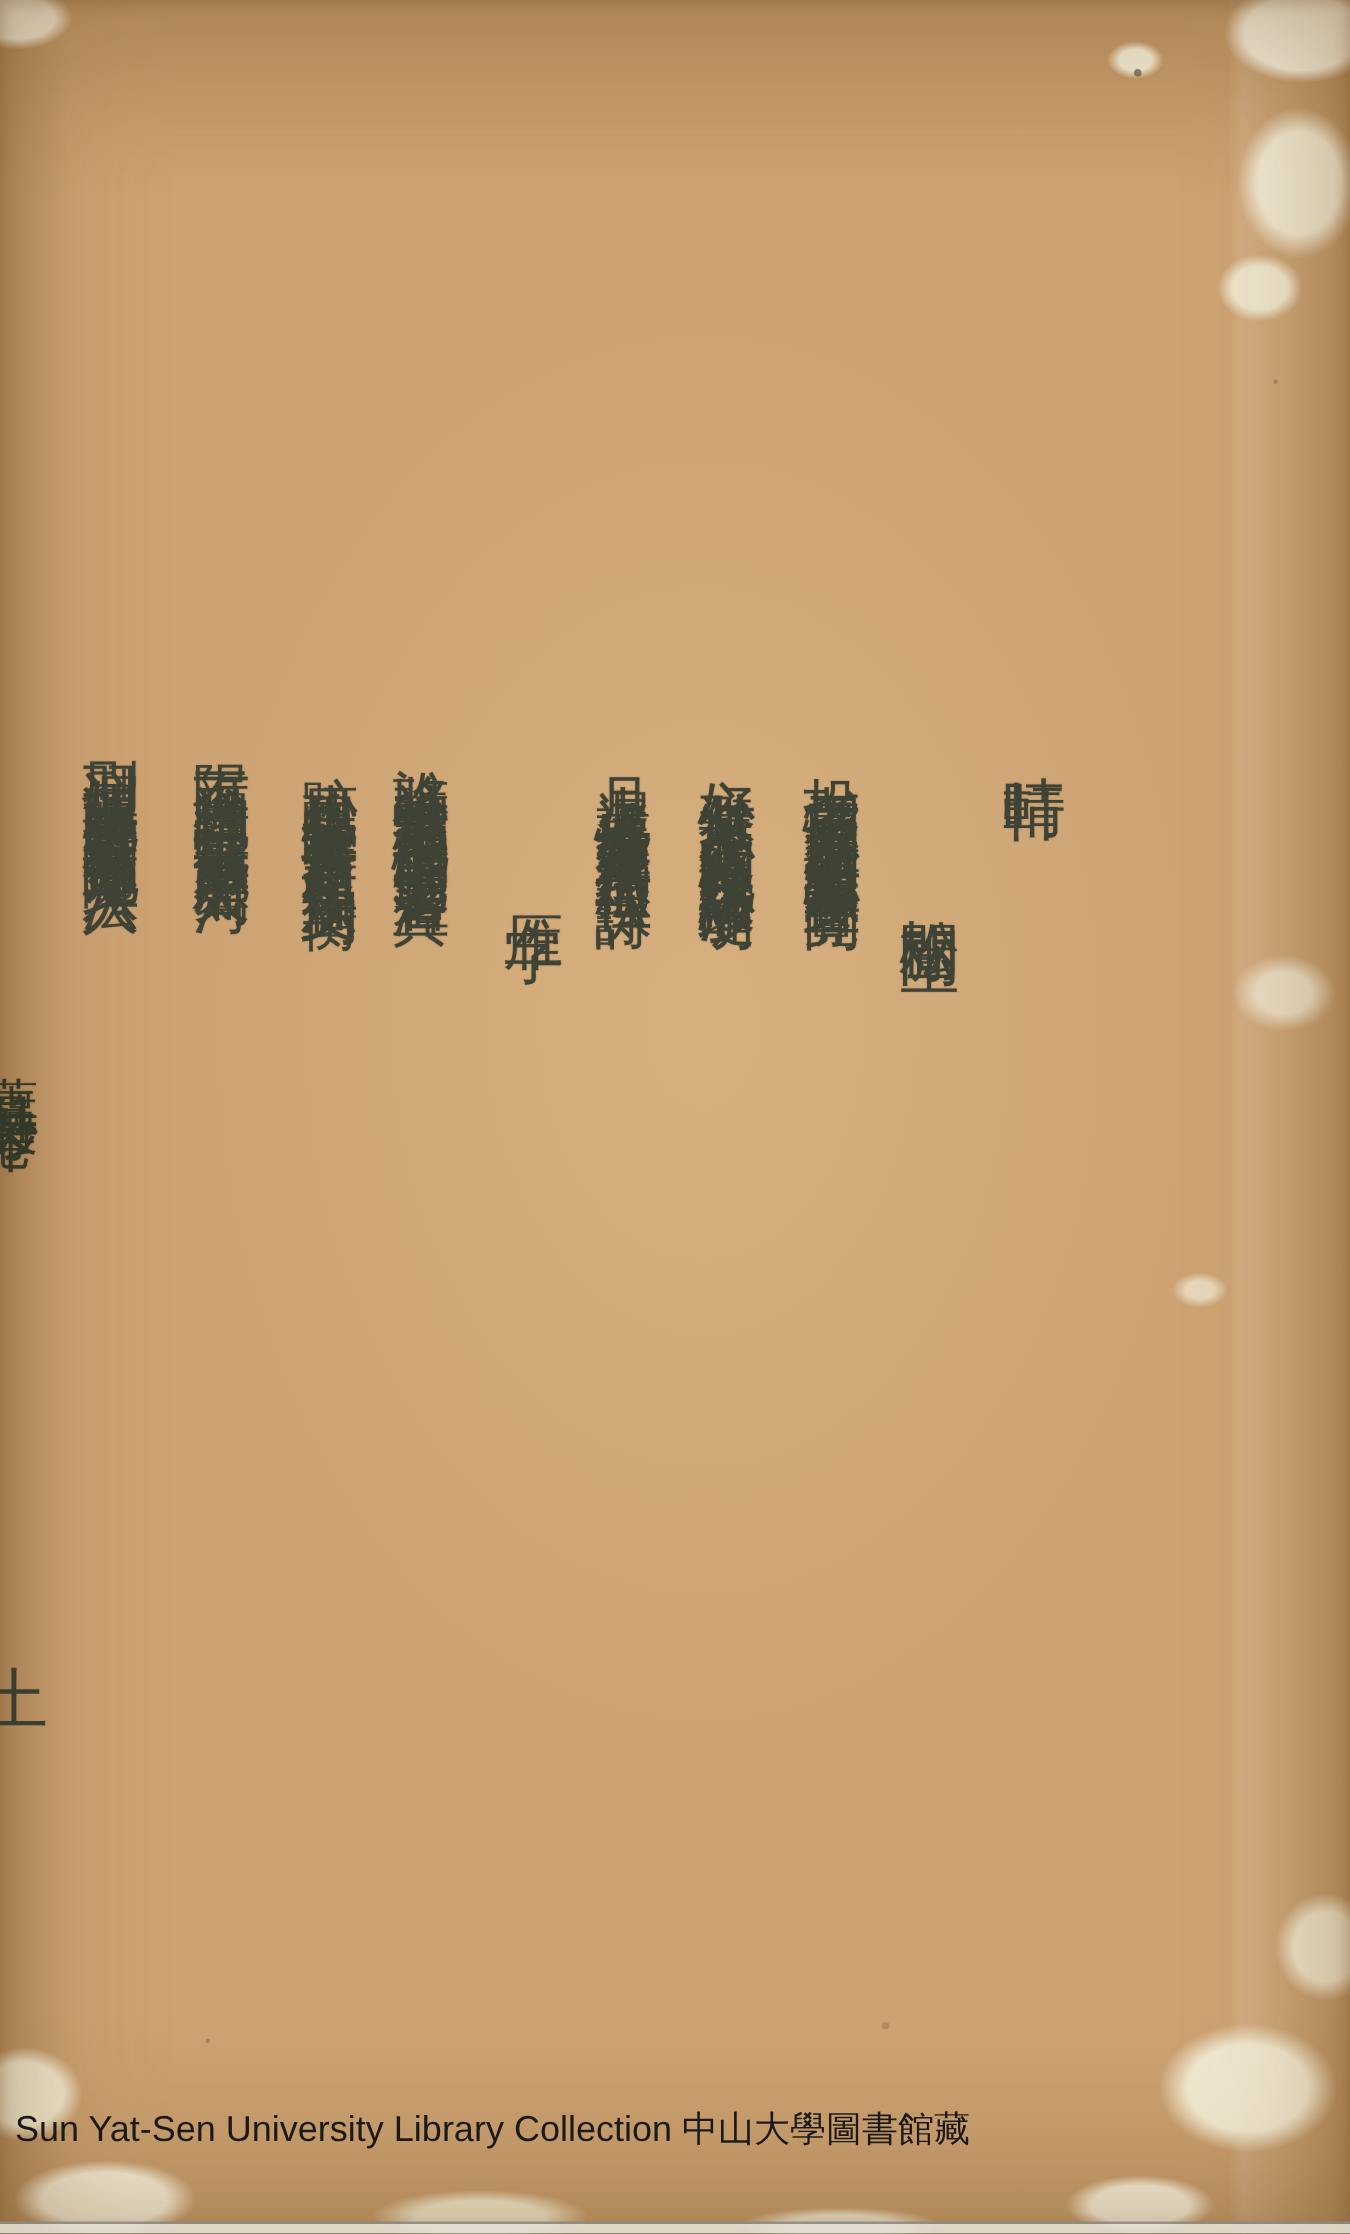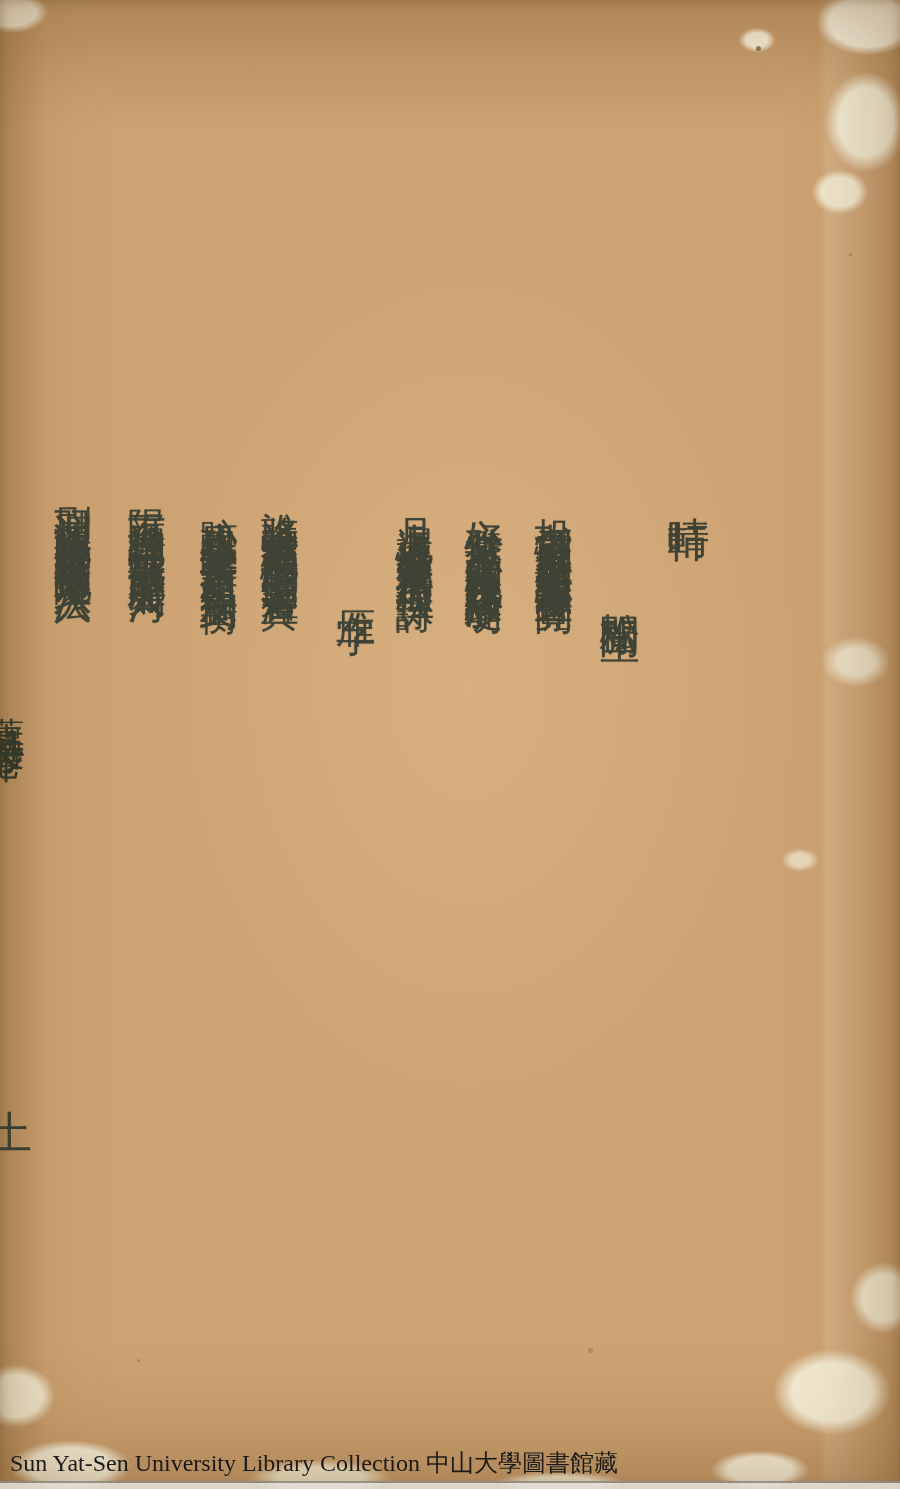--- a/index.html
+++ b/index.html
@@ -57,22 +57,22 @@
     position:absolute;left:-14px;top:690px;
     writing-mode:vertical-rl;text-orientation:upright;
     font-size:34px;letter-spacing:6px;line-height:1.2;
     color:#343829;text-shadow:0 0 1px rgba(52,56,41,.5);
   }
   .page-marker{
     position:absolute;left:-12px;top:1104px;
     font-size:44px;color:#3a3e31;
   }
   .footer-caption{
-    position:absolute;left:10px;top:1447px;
-    font-family:Liberation Serif, serif;
+    position:absolute;left:10px;top:1403px;
+    font-family:Liberation Sans, sans-serif;
     font-size:24px;color:#1b1a18;letter-spacing:0;
     white-space:nowrap;
   }
   .scan-strip{
     position:absolute;left:0;bottom:0;width:900px;height:8px;
     background:linear-gradient(180deg,#8b8a84 0 2px,#e8e5dc 2px);
     opacity:.85;
   }
   .specks{
     position:absolute;left:756px;top:46px;width:5px;height:5px;border-radius:50%;

